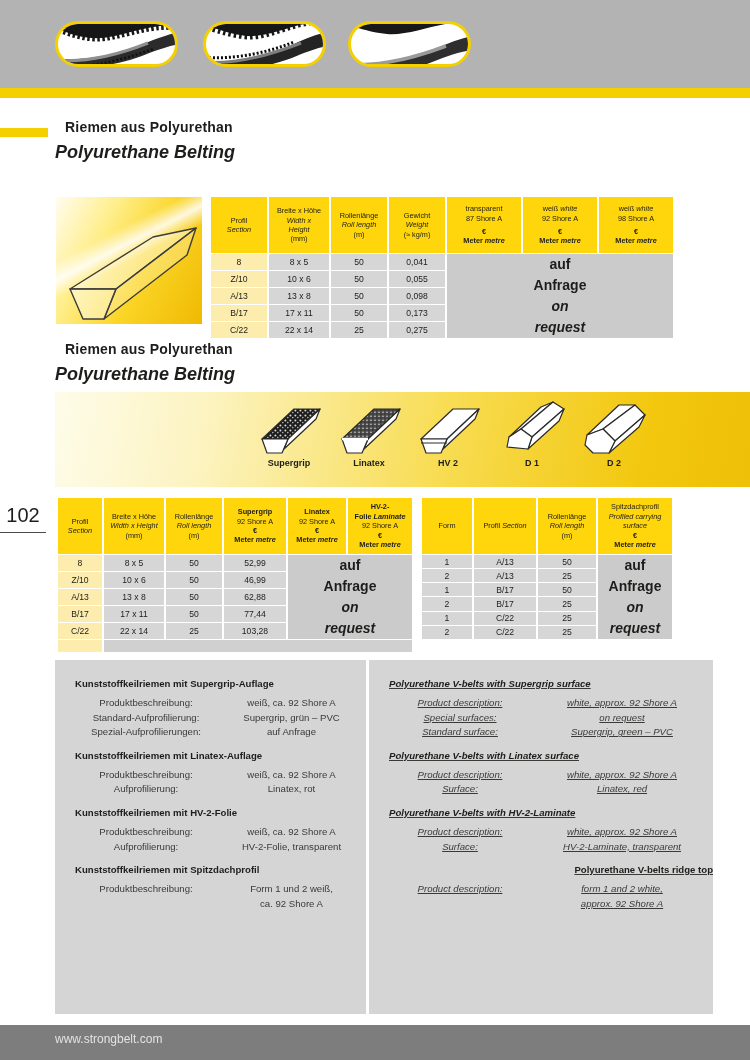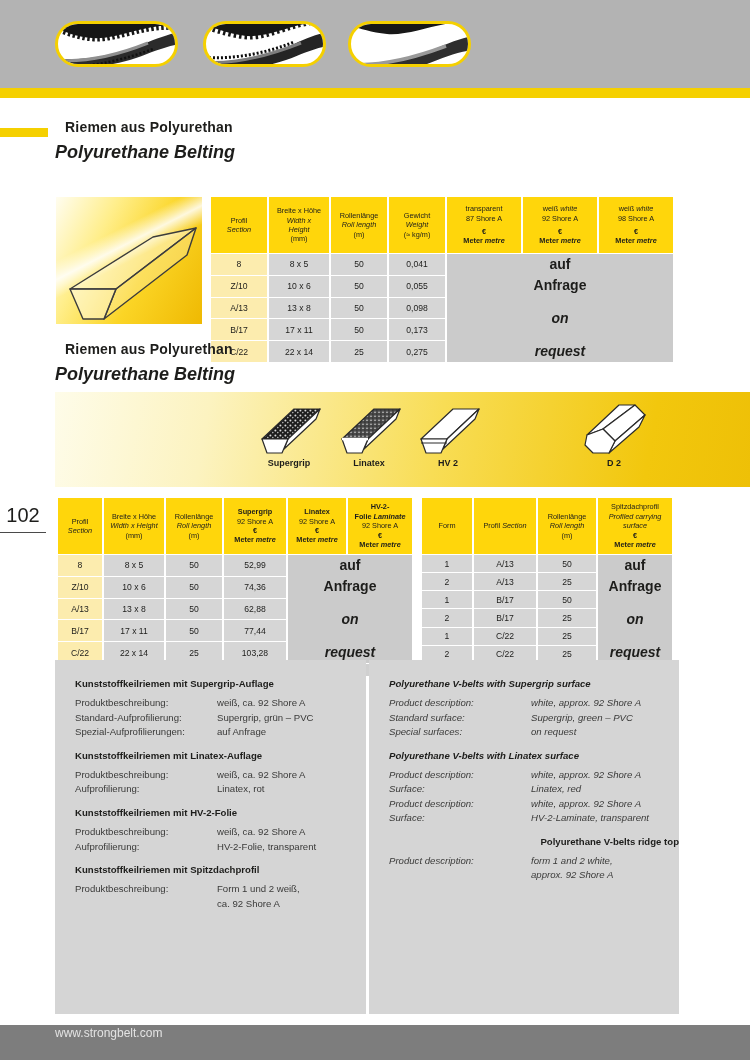--- a/index.html
+++ b/index.html
@@ -35,21 +35,21 @@
           transform:rotate(-27deg);}
   .s1-img svg{position:absolute;left:0;top:0;}
 
   
   table{border-collapse:separate;border-spacing:2px 1px;table-layout:fixed;}
   th,td{padding:0 1px;text-align:center;vertical-align:middle;font-weight:normal;overflow:hidden;}
   th{background:#ffd60b;font-size:7.3px;line-height:1.3;}
   td{font-size:8.6px;background:#d6d6d6;height:12px;}
   td.profil{background:#fcecae;}
   td.req{background:#cbcbcb;font-size:14px;font-weight:bold;line-height:1.5;}
-  td.req .it{font-style:italic;margin-top:12px;}
+  td.req .it{font-style:italic;}
   td.filler{background:#d0d0d0;}
   .it{font-style:italic;}
   .bd{font-weight:bold;}
   .bi{font-weight:bold;font-style:italic;text-align:right;}
   .tbl1{position:absolute;left:209px;top:196px;}
   .tbl1 th{height:56px;}
   .tbl2-wrap{position:absolute;left:56px;top:497px;display:flex;gap:6px;}
   .tbl2-wrap table{height:141px;}
   .tbl2-wrap th{height:56px;}
   .hline{display:block;}
@@ -58,31 +58,31 @@
   .banner{position:absolute;left:55px;top:392px;width:695px;height:95px;
           background:linear-gradient(100deg,#fefce9 0%,#fcf3c0 22%,#f8dd55 55%,#f2c70d 85%,#eec007 100%);}
   .belt-fig{position:absolute;top:7px;width:72px;text-align:center;}
   .belt-fig svg{display:block;margin:0 auto;}
   .belt-label{font-size:9px;font-weight:bold;margin-top:1px;}
 
   
   .info-row{position:absolute;left:55px;top:660px;display:flex;gap:3px;}
   .info-box{background:#d5d5d5;width:311px;height:354px;box-sizing:border-box;
             padding:12px 0 0 20px;font-size:9.6px;line-height:1.5;color:#3a3a39;}
-  .info-box.en{width:310px;font-style:italic;}
+  .info-box.en{width:344px;font-style:italic;text-decoration:underline;}
   .info-h{font-weight:bold;margin:9px 0 5px 0;color:#1d1d1b;}
   .info-h.first{margin-top:5px;}
   .info-h.upright{font-style:normal;text-align:right;}
-  .spec-row{display:flex;}
+  .spec-row{display:flex;text-align:center;}
   .spec-label{width:142px;flex:0 0 142px;}
   .spec-value{flex:1;white-space:pre-line;}
 
   
   .footer{position:absolute;left:0;top:1025px;width:750px;height:35px;background:#7d7d7d;}
-  .footer-url{position:absolute;left:55px;top:1px;font-size:12px;color:#e3e3e3;text-decoration:none;}
+  .footer-url{position:absolute;left:55px;top:7px;font-size:12px;color:#e3e3e3;text-decoration:none;}
 </style>
 </head>
 <body>
 
 <div class="top-band">
   <div class="pill" style="left:55px;">
     <svg viewBox="0 0 117 40">
       <path d="M-4,-6 L121,-10 L121,2 C90,-2 60,16 34,14 C18,13 6,8 -4,2 Z" fill="#161616"></path>
       <path d="M-4,4 C10,10 22,14 36,15 C60,16 88,0 121,4" stroke="#161616" stroke-width="5" fill="none" stroke-dasharray="2.5,2.5"></path>
       <path d="M-6,34 C20,38 55,32 80,22 C95,16 110,10 122,8 L122,20 C108,22 94,28 78,34 C55,42 20,46 -6,44 Z" fill="#2b2b2b"></path>
@@ -259,20 +259,31 @@
     <svg width="70" height="58" viewBox="0 0 70 58">
       <g stroke="#2a2a2a" stroke-width="1.2" stroke-linejoin="round" fill="#fff">
         <path d="M8,40 L40,10 L66,10 L34,40 Z"></path>
         <path d="M34,40 L66,10 L62,20 L30,50 Z"></path>
         <path d="M8,40 L34,40 L28,54 L13,54 Z"></path>
         <path d="M8,44 L34,44" stroke-width="1"></path>
       </g>
     </svg>
     <div class="belt-label">HV 2</div>
   </div>
+  <div class="belt-fig" style="left:441px;">
+    <svg width="70" height="58" viewBox="0 0 70 58">
+      <g stroke="#2a2a2a" stroke-width="1.2" stroke-linejoin="round" fill="#fff">
+        <path d="M12,38 L44,8 L56,3 L24,30 Z"></path>
+        <path d="M24,30 L56,3 L67,10 L35,38 Z"></path>
+        <path d="M35,38 L67,10 L62,22 L31,50 Z"></path>
+        <path d="M10,48 L12,38 L24,30 L35,38 L31,50 Z"></path>
+      </g>
+    </svg>
+    <div class="belt-label">D 1</div>
+  </div>
   <div class="belt-fig" style="left:523px;">
     <svg width="70" height="58" viewBox="0 0 70 58">
       <g stroke="#2a2a2a" stroke-width="1.2" stroke-linejoin="round" fill="#fff">
         <path d="M8,36 L40,6 L56,6 L24,30 Z"></path>
         <path d="M24,30 L56,6 L66,16 L36,42 Z"></path>
         <path d="M36,42 L66,16 L60,28 L30,54 Z"></path>
         <path d="M8,36 L24,30 L36,42 L30,54 L14,54 L6,46 Z"></path>
       </g>
     </svg>
     <div class="belt-label">D 2</div>
@@ -334,21 +345,21 @@
         <span class="hline">auf</span>
             <span class="hline">Anfrage</span>
         <span class="hline it">on</span>
             <span class="hline it">request</span>
           </td>
     </tr>
     <tr>
       <td class="profil">Z/10</td>
       <td>10 x 6</td>
       <td>50</td>
-      <td>74,36</td>
+      <td>46,99</td>
     </tr>
     <tr>
       <td class="profil">A/13</td>
       <td>13 x 8</td>
       <td>50</td>
       <td>62,88</td>
     </tr>
     <tr>
       <td class="profil">B/17</td>
       <td>17 x 11</td>
@@ -477,36 +488,37 @@
       </div>
   </div>
 
   <div class="info-box en">
     <div class="info-h first">Polyurethane V-belts with Supergrip surface</div>
     <div class="spec-row">
       <div class="spec-label">Product description:</div>
       <div class="spec-value">white, approx. 92 Shore A</div>
       </div>
     <div class="spec-row">
+      <div class="spec-label">Special surfaces:</div>
+      <div class="spec-value">on request</div>
+      </div>
+    <div class="spec-row">
       <div class="spec-label">Standard surface:</div>
       <div class="spec-value">Supergrip, green – PVC</div>
       </div>
-    <div class="spec-row">
-      <div class="spec-label">Special surfaces:</div>
-      <div class="spec-value">on request</div>
-      </div>
     <div class="info-h">Polyurethane V-belts with Linatex surface</div>
     <div class="spec-row">
       <div class="spec-label">Product description:</div>
       <div class="spec-value">white, approx. 92 Shore A</div>
       </div>
     <div class="spec-row">
       <div class="spec-label">Surface:</div>
       <div class="spec-value">Linatex, red</div>
       </div>
+    <div class="info-h">Polyurethane V-belts with HV-2-Laminate</div>
     <div class="spec-row">
       <div class="spec-label">Product description:</div>
       <div class="spec-value">white, approx. 92 Shore A</div>
       </div>
     <div class="spec-row">
       <div class="spec-label">Surface:</div>
       <div class="spec-value">HV-2-Laminate, transparent</div>
       </div>
     <div class="info-h upright">Polyurethane V-belts ridge top</div>
     <div class="spec-row">

